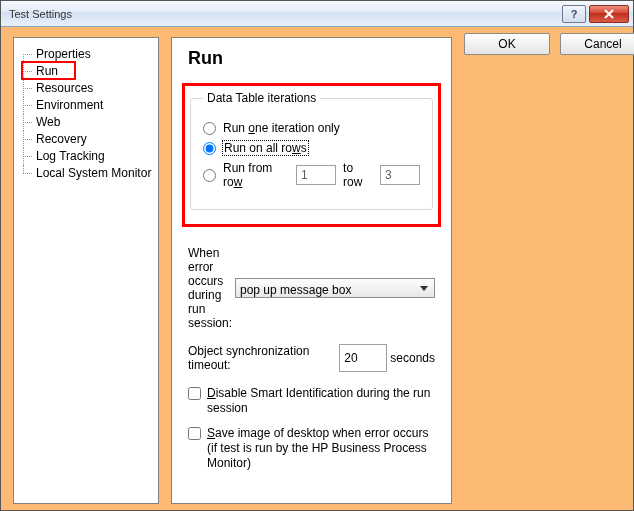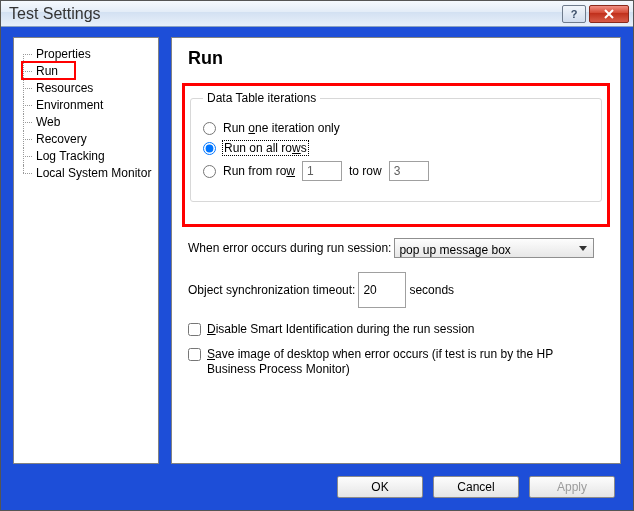--- a/index.html
+++ b/index.html
@@ -25,21 +25,21 @@
     height: 26px;
     background: linear-gradient(to bottom, #f5f9fe 0%, #e3ecf7 45%, #d3e1f2 46%, #e8f0fa 100%);
     border-bottom: 1px solid #8aa2c2;
     display: flex;
     align-items: center;
     padding: 0 4px 0 8px;
     position: relative;
   }
   .titlebar .title {
     flex: 1;
-    font-size: 16px;
+    font-size: 11px;
     color: #333;
   }
   .titlebar-buttons {
     display: flex;
     gap: 3px;
   }
   .tb-btn {
     width: 24px;
     height: 18px;
     border: 1px solid #6f7b8c;
@@ -56,22 +56,22 @@
     width: 40px;
     background: linear-gradient(to bottom, #f18f83, #d24530 45%, #c0301c 46%, #d85c48);
     border-color: #8a2a1c;
     color: #fff;
     position: relative;
   }
   .tb-btn.close svg { display:block; }
   .client {
     flex: 1;
     display: flex;
-    flex-direction: column;
-    background: #1d4ed8;
+    flex-direction: row;
+    background: #fdba74;
   }
   .body-area {
     flex: 1;
     display: flex;
     padding: 10px 12px 6px 12px;
     gap: 12px;
   }
   .tree-panel, .content-panel {
     border: 1px solid #828282;
     background: #fff;
@@ -201,21 +201,21 @@
     right: 2px;
     top: 2px;
     width: 16px;
     height: 14px;
     display: flex;
     align-items: center;
     justify-content: center;
   }
   .plain-input {
     width: 48px;
-    height: 36px;
+    height: 28px;
     border: 1px solid #a0a0a0;
     padding: 0 4px;
     font-size: 12px;
   }
   .check-row {
     display: flex;
     align-items: flex-start;
     gap: 6px;
     margin: 10px 0;
   }

